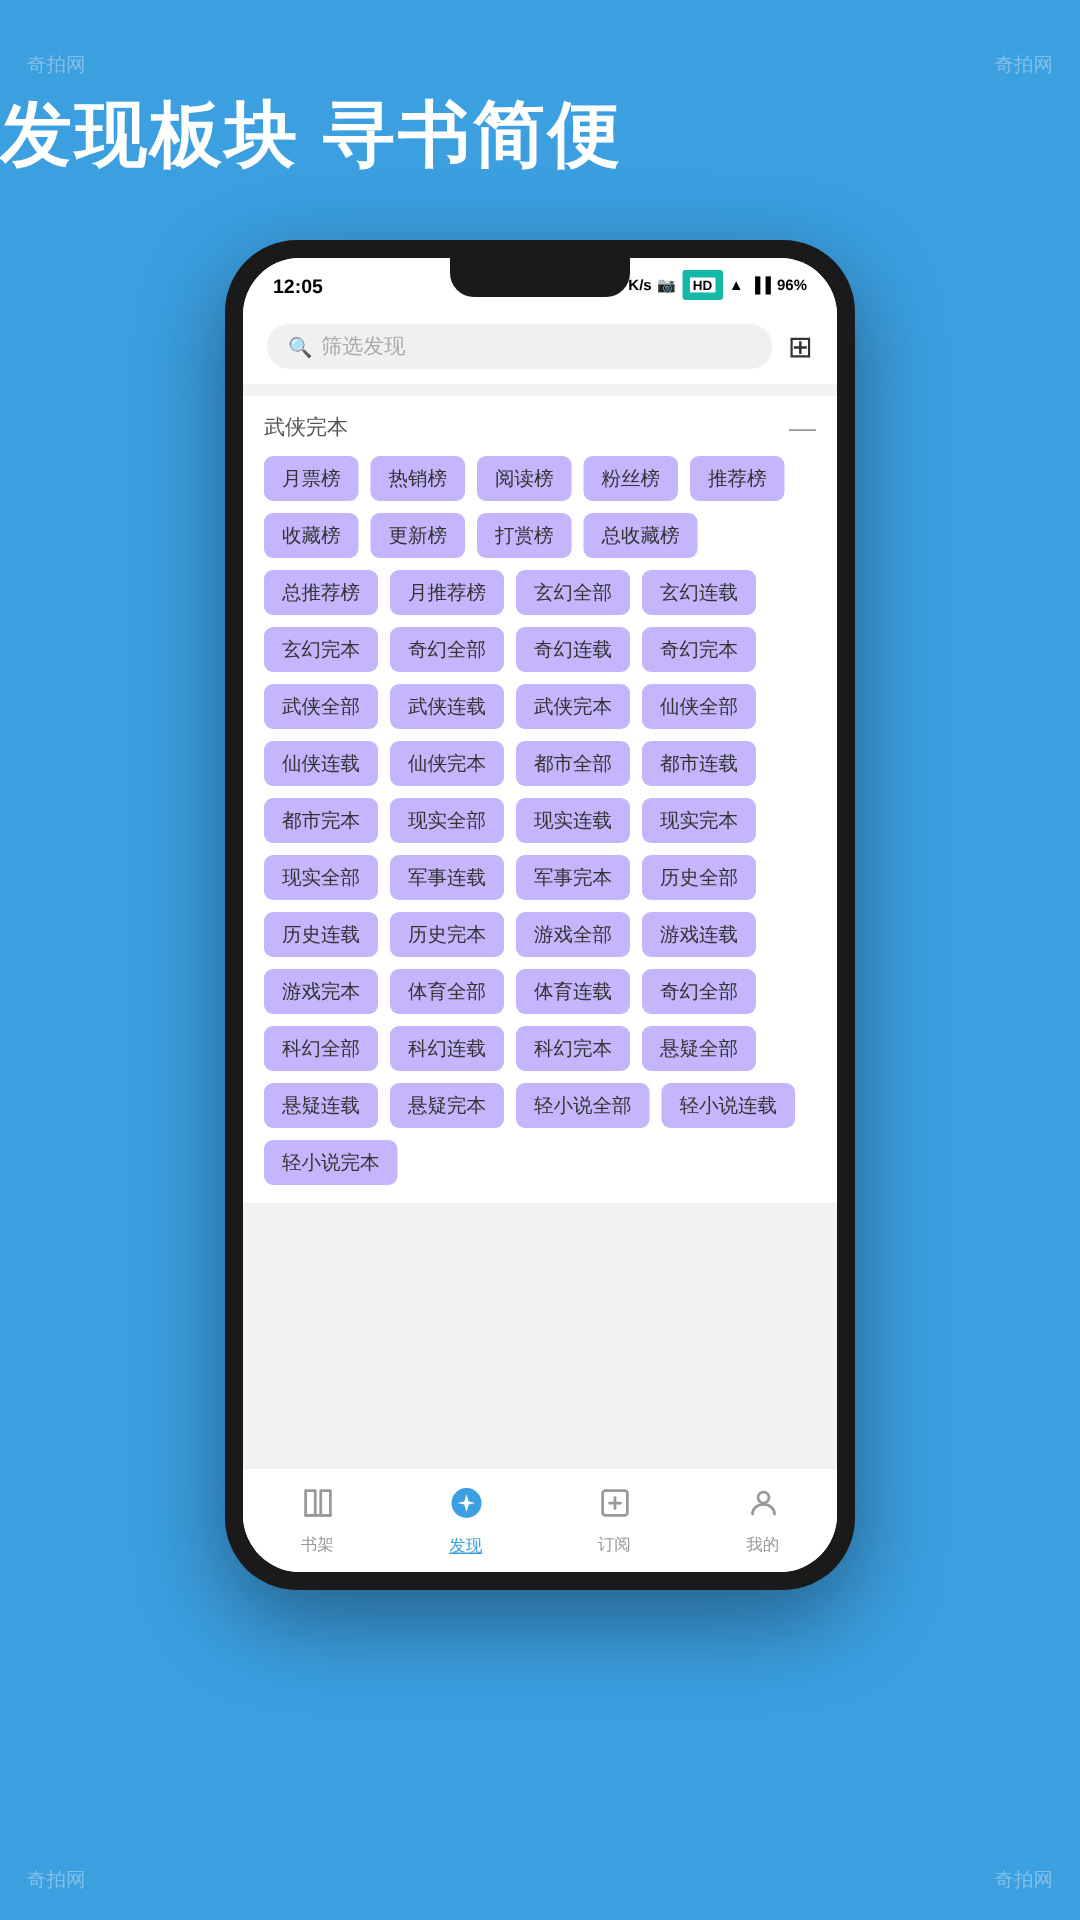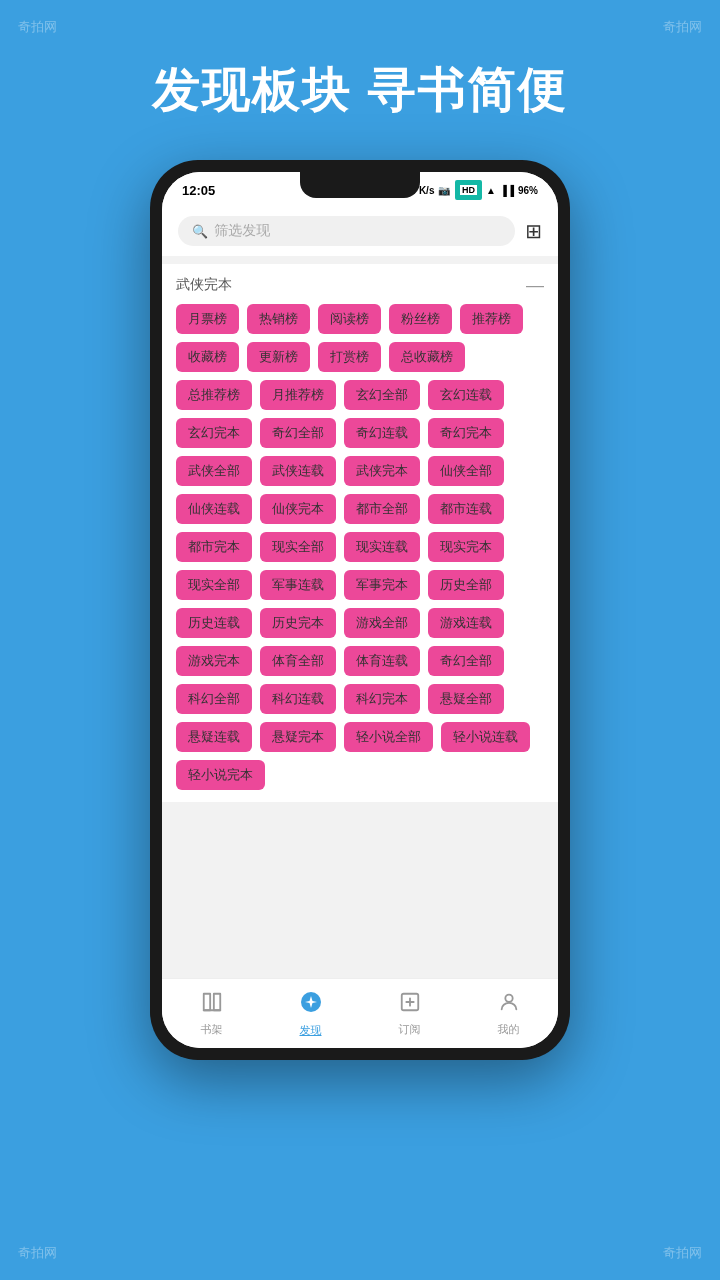--- a/index.html
+++ b/index.html
@@ -13,32 +13,32 @@
     }
 
     
     .watermark {
       position: absolute;
       color: rgba(255,255,255,0.35);
       font-size: 13px;
       font-weight: 500;
       z-index: 100;
       pointer-events: none;
+      margin-top: 16px;
     }
     .watermark-tl { top: 18px; left: 18px; }
     .watermark-tr { top: 18px; right: 18px; }
     .watermark-bl { bottom: 18px; left: 18px; }
     .watermark-br { bottom: 18px; right: 18px; }
 
     
     .header-text {
       position: absolute;
       top: 58px;
       left: 0; right: 0;
-      text-align: center;
       color: white;
       font-size: 48px;
       font-weight: 700;
       letter-spacing: 2px;
       z-index: 2;
     }
 
     
     .phone-wrapper {
       position: absolute;
@@ -168,21 +168,21 @@
       line-height: 1;
     }
 
     
     .tags-container {
       display: flex;
       flex-wrap: wrap;
       gap: 8px;
     }
     .tag {
-      background: #ec4899;
+      background: #c4b5fd;
       border-radius: 6px;
       padding: 6px 12px;
       font-size: 13px;
       color: #333;
       white-space: nowrap;
     }
 
     
     .bottom-nav {
       background: white;

